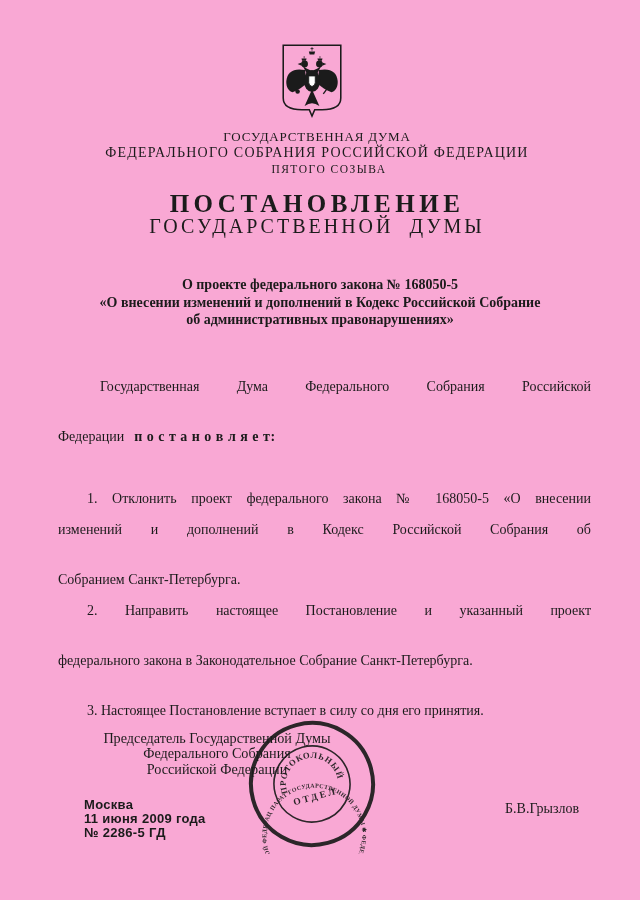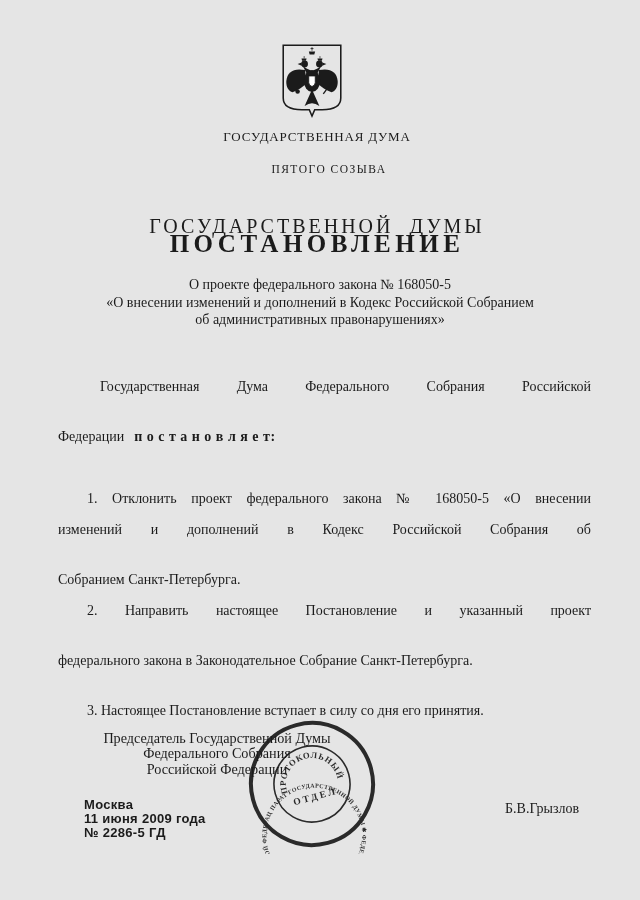--- a/index.html
+++ b/index.html
@@ -1,28 +1,28 @@
 <!DOCTYPE html>
 <html><head>
 <meta charset="utf-8">
 <style>
   html,body{margin:0;padding:0;background:#fff;}
-  .page{position:relative;width:640px;height:900px;background:#e5e5e5;overflow:hidden;
+  .page{position:relative;width:640px;height:900px;background:#f9a8d4;overflow:hidden;
         font-family:"Liberation Serif",serif;color:#1b1b1b;}
   .abs{position:absolute;}
   
   .emblem{left:277px;top:42px;width:70px;height:78px;}
   .org{left:0;width:634px;text-align:center;}
   .org1{top:129px;font-size:13px;letter-spacing:0.8px;}
   .org2{top:145px;font-size:14px;letter-spacing:1.2px;}
   .org3{top:163px;font-size:11.5px;letter-spacing:1.5px;margin-left:12px;}
-  .t1{left:0;top:190px;width:634px;text-align:center;font-size:25px;font-weight:bold;letter-spacing:4.5px;margin-top:40px;}
+  .t1{left:0;top:190px;width:634px;text-align:center;font-size:25px;font-weight:bold;letter-spacing:4.5px;}
   .t2{left:0;top:215px;width:634px;text-align:center;font-size:20px;letter-spacing:3px;white-space:pre;}
   
-  .subject{left:0;top:276px;width:640px;text-align:center;font-size:14px;font-weight:normal;line-height:17.5px;}
+  .subject{left:0;top:276px;width:640px;text-align:center;font-size:14px;font-weight:bold;line-height:17.5px;}
   
   .body{left:58px;top:371px;width:533px;font-size:14px;}
   .bline{height:31px;line-height:31px;text-align:justify;text-align-last:justify;white-space:nowrap;}
   .bline.last{text-align-last:left;margin-top:19px;}
   .bline.ind1{text-indent:42px;}
   .bline.ind2{text-indent:29px;}
   .bgap{height:31px;}
   .decree{font-weight:bold;margin-left:10px;letter-spacing:0.5px;}
   
   .sig{left:84px;top:731px;width:266px;text-align:center;font-size:14.2px;line-height:15.3px;}
@@ -64,28 +64,29 @@
 
     <path d="M45,61 L35.5,82 Q40.5,78.5 45,78.5 Q49.5,78.5 54.5,82 Z"></path>
 
     <circle cx="26.5" cy="63.5" r="2.9"></circle>
     <path d="M59.5,66.5 L70,52.5" stroke="#1b1b1b" stroke-width="1.7"></path>
 
     <path d="M40.8,43.5 h8.4 v8.5 q0,3.6 -4.2,5.2 q-4.2,-1.6 -4.2,-5.2 Z" fill="#ffffff" stroke="#1b1b1b" stroke-width="1.1"></path>
   </svg>
 
   <div class="abs org org1">ГОСУДАРСТВЕННАЯ ДУМА</div>
+  <div class="abs org org2">ФЕДЕРАЛЬНОГО СОБРАНИЯ РОССИЙСКОЙ ФЕДЕРАЦИИ</div>
   <div class="abs org org3">ПЯТОГО СОЗЫВА</div>
 
   <div class="abs t1">ПОСТАНОВЛЕНИЕ</div>
   <div class="abs t2">ГОСУДАРСТВЕННОЙ  ДУМЫ</div>
 
   <div class="abs subject" id="subject">
       <div>О проекте федерального закона № 168050-5</div>
-      <div>«О внесении изменений и дополнений в Кодекс Российской Собранием</div>
+      <div>«О внесении изменений и дополнений в Кодекс Российской Собрание</div>
       <div>об административных правонарушениях»</div>
     </div>
 
   <div class="abs body" id="body">
       <div class="bline ind1">Государственная Дума Федерального Собрания Российской</div>
       <div class="bline last"><span>Федерации</span><span class="decree">п о с т а н о в л я е т:</span></div>
       <div class="bgap"></div>
       <div class="bline ind2">1. Отклонить проект федерального закона № 168050-5 «О внесении</div>
       <div class="bline">изменений и дополнений в Кодекс Российской Собрания об</div>
       <div class="bline last">Собранием Санкт-Петербурга.</div>

